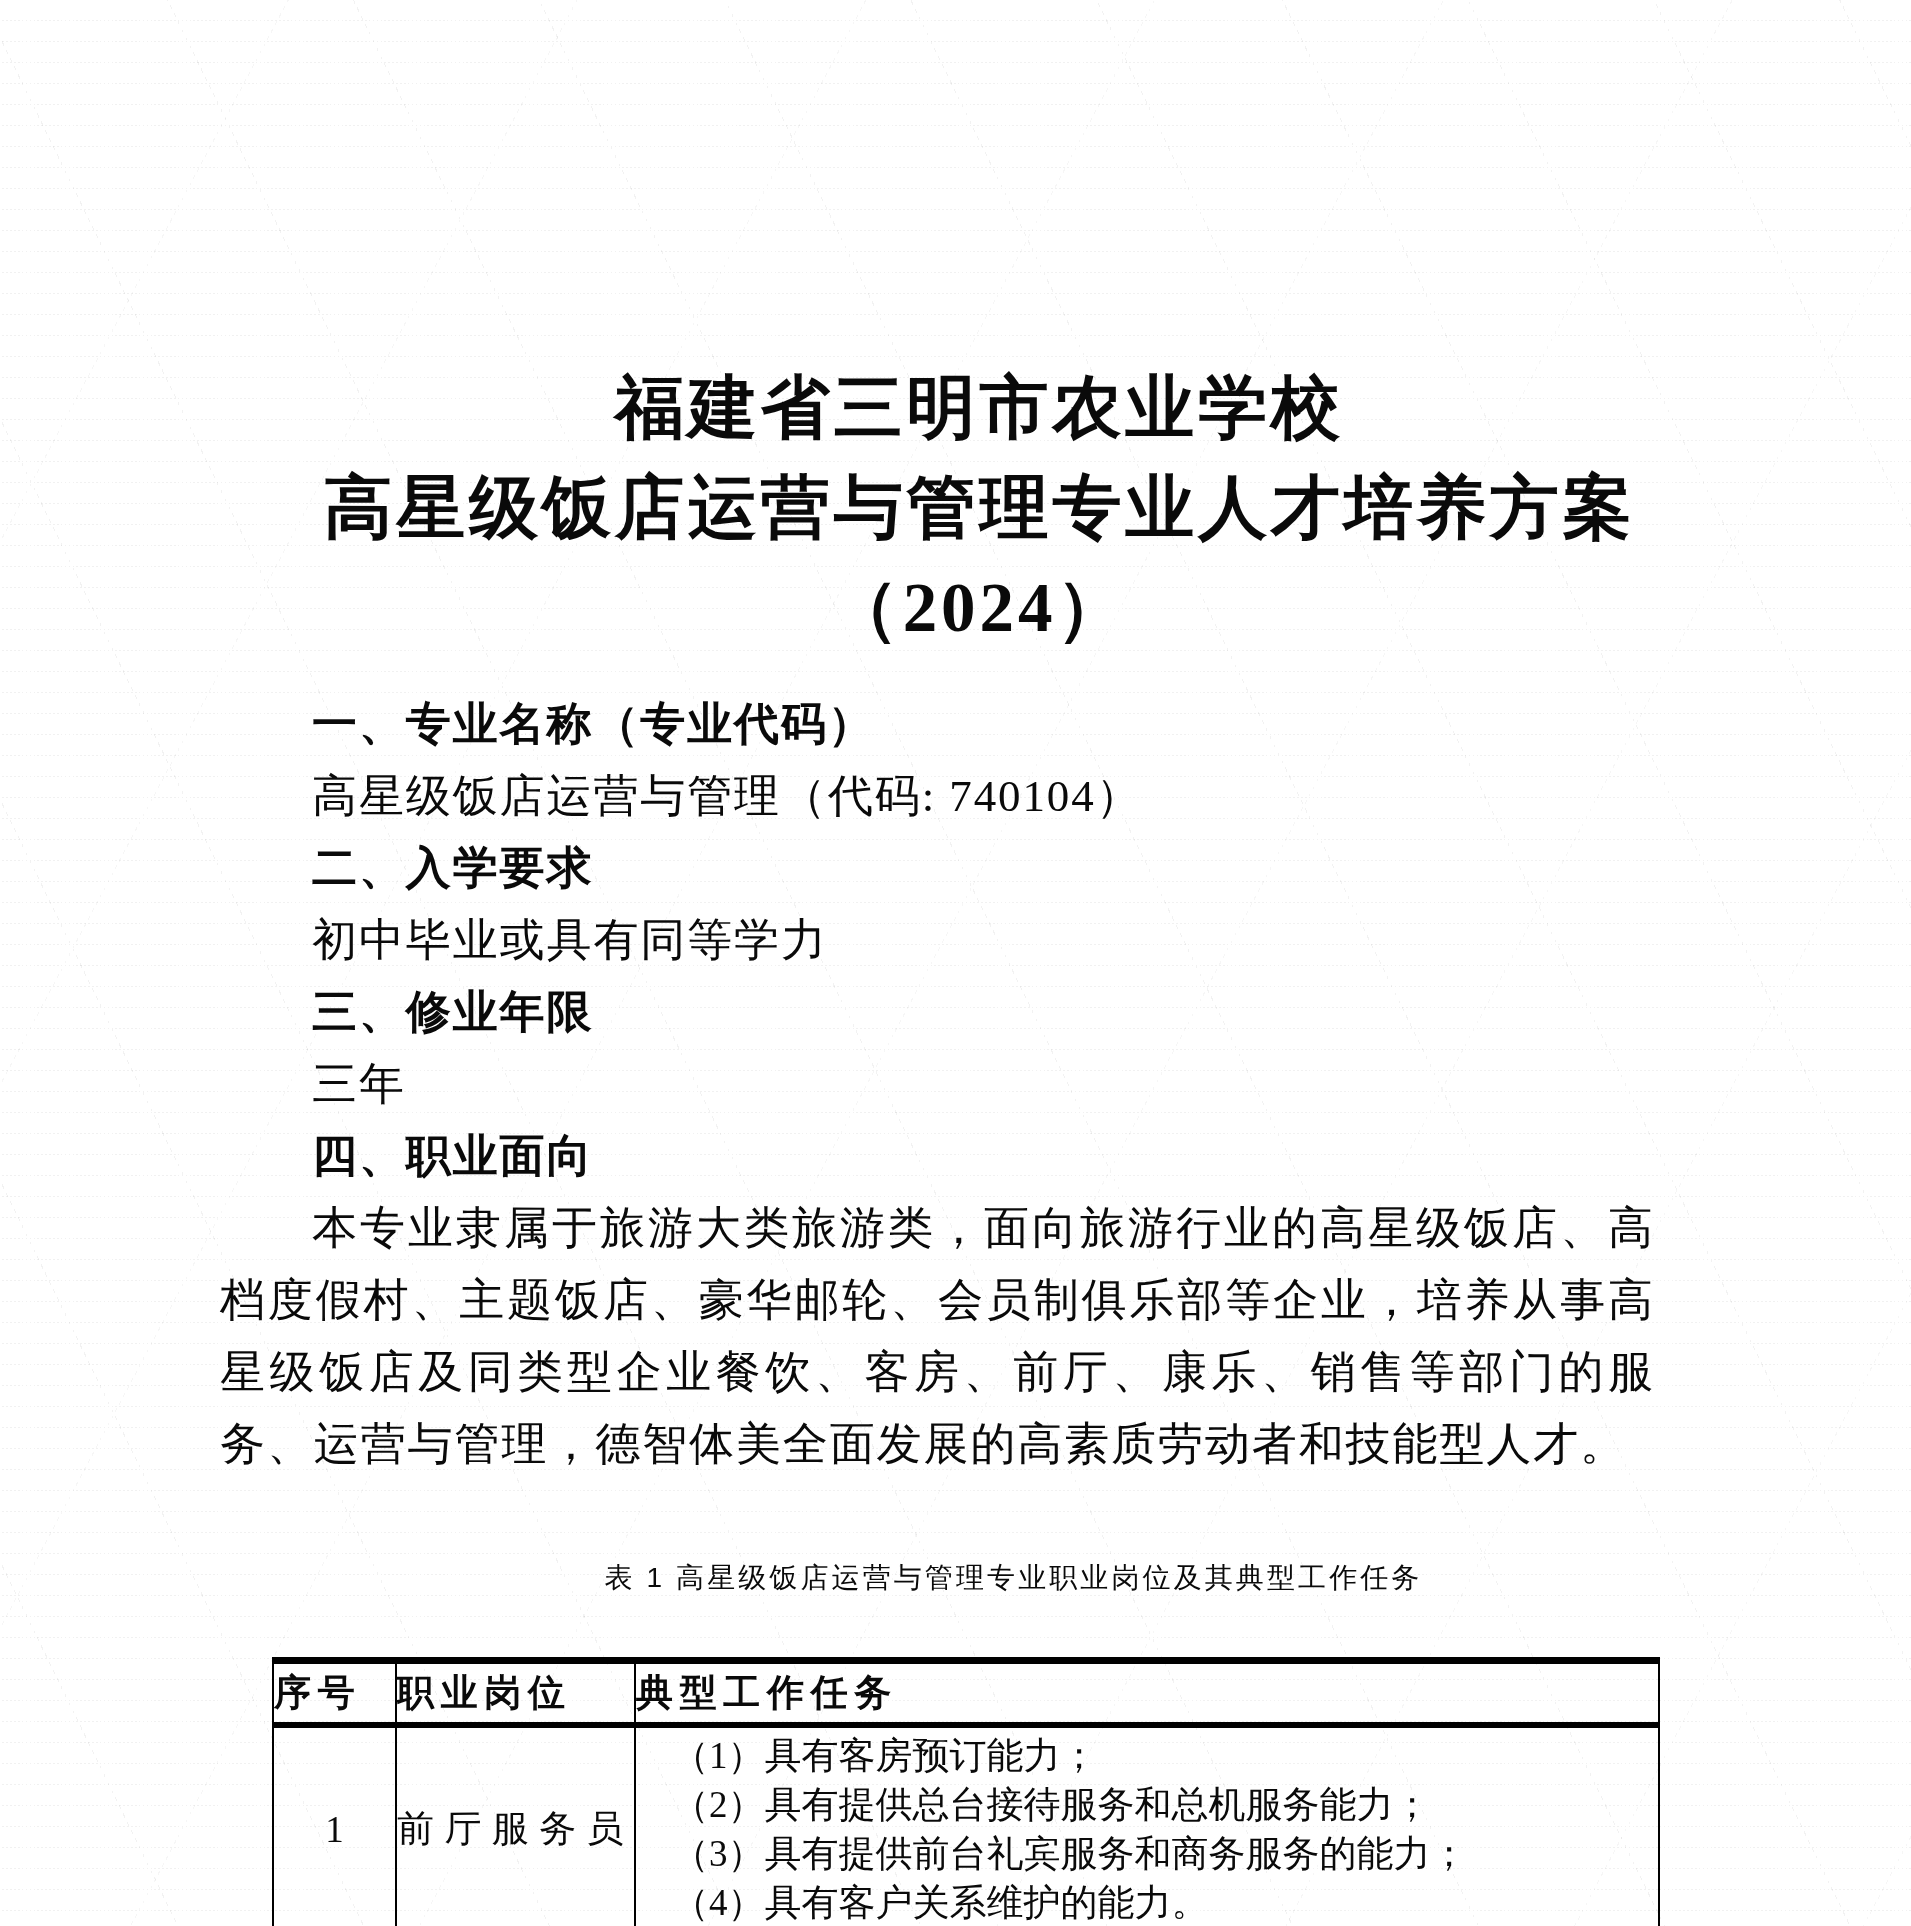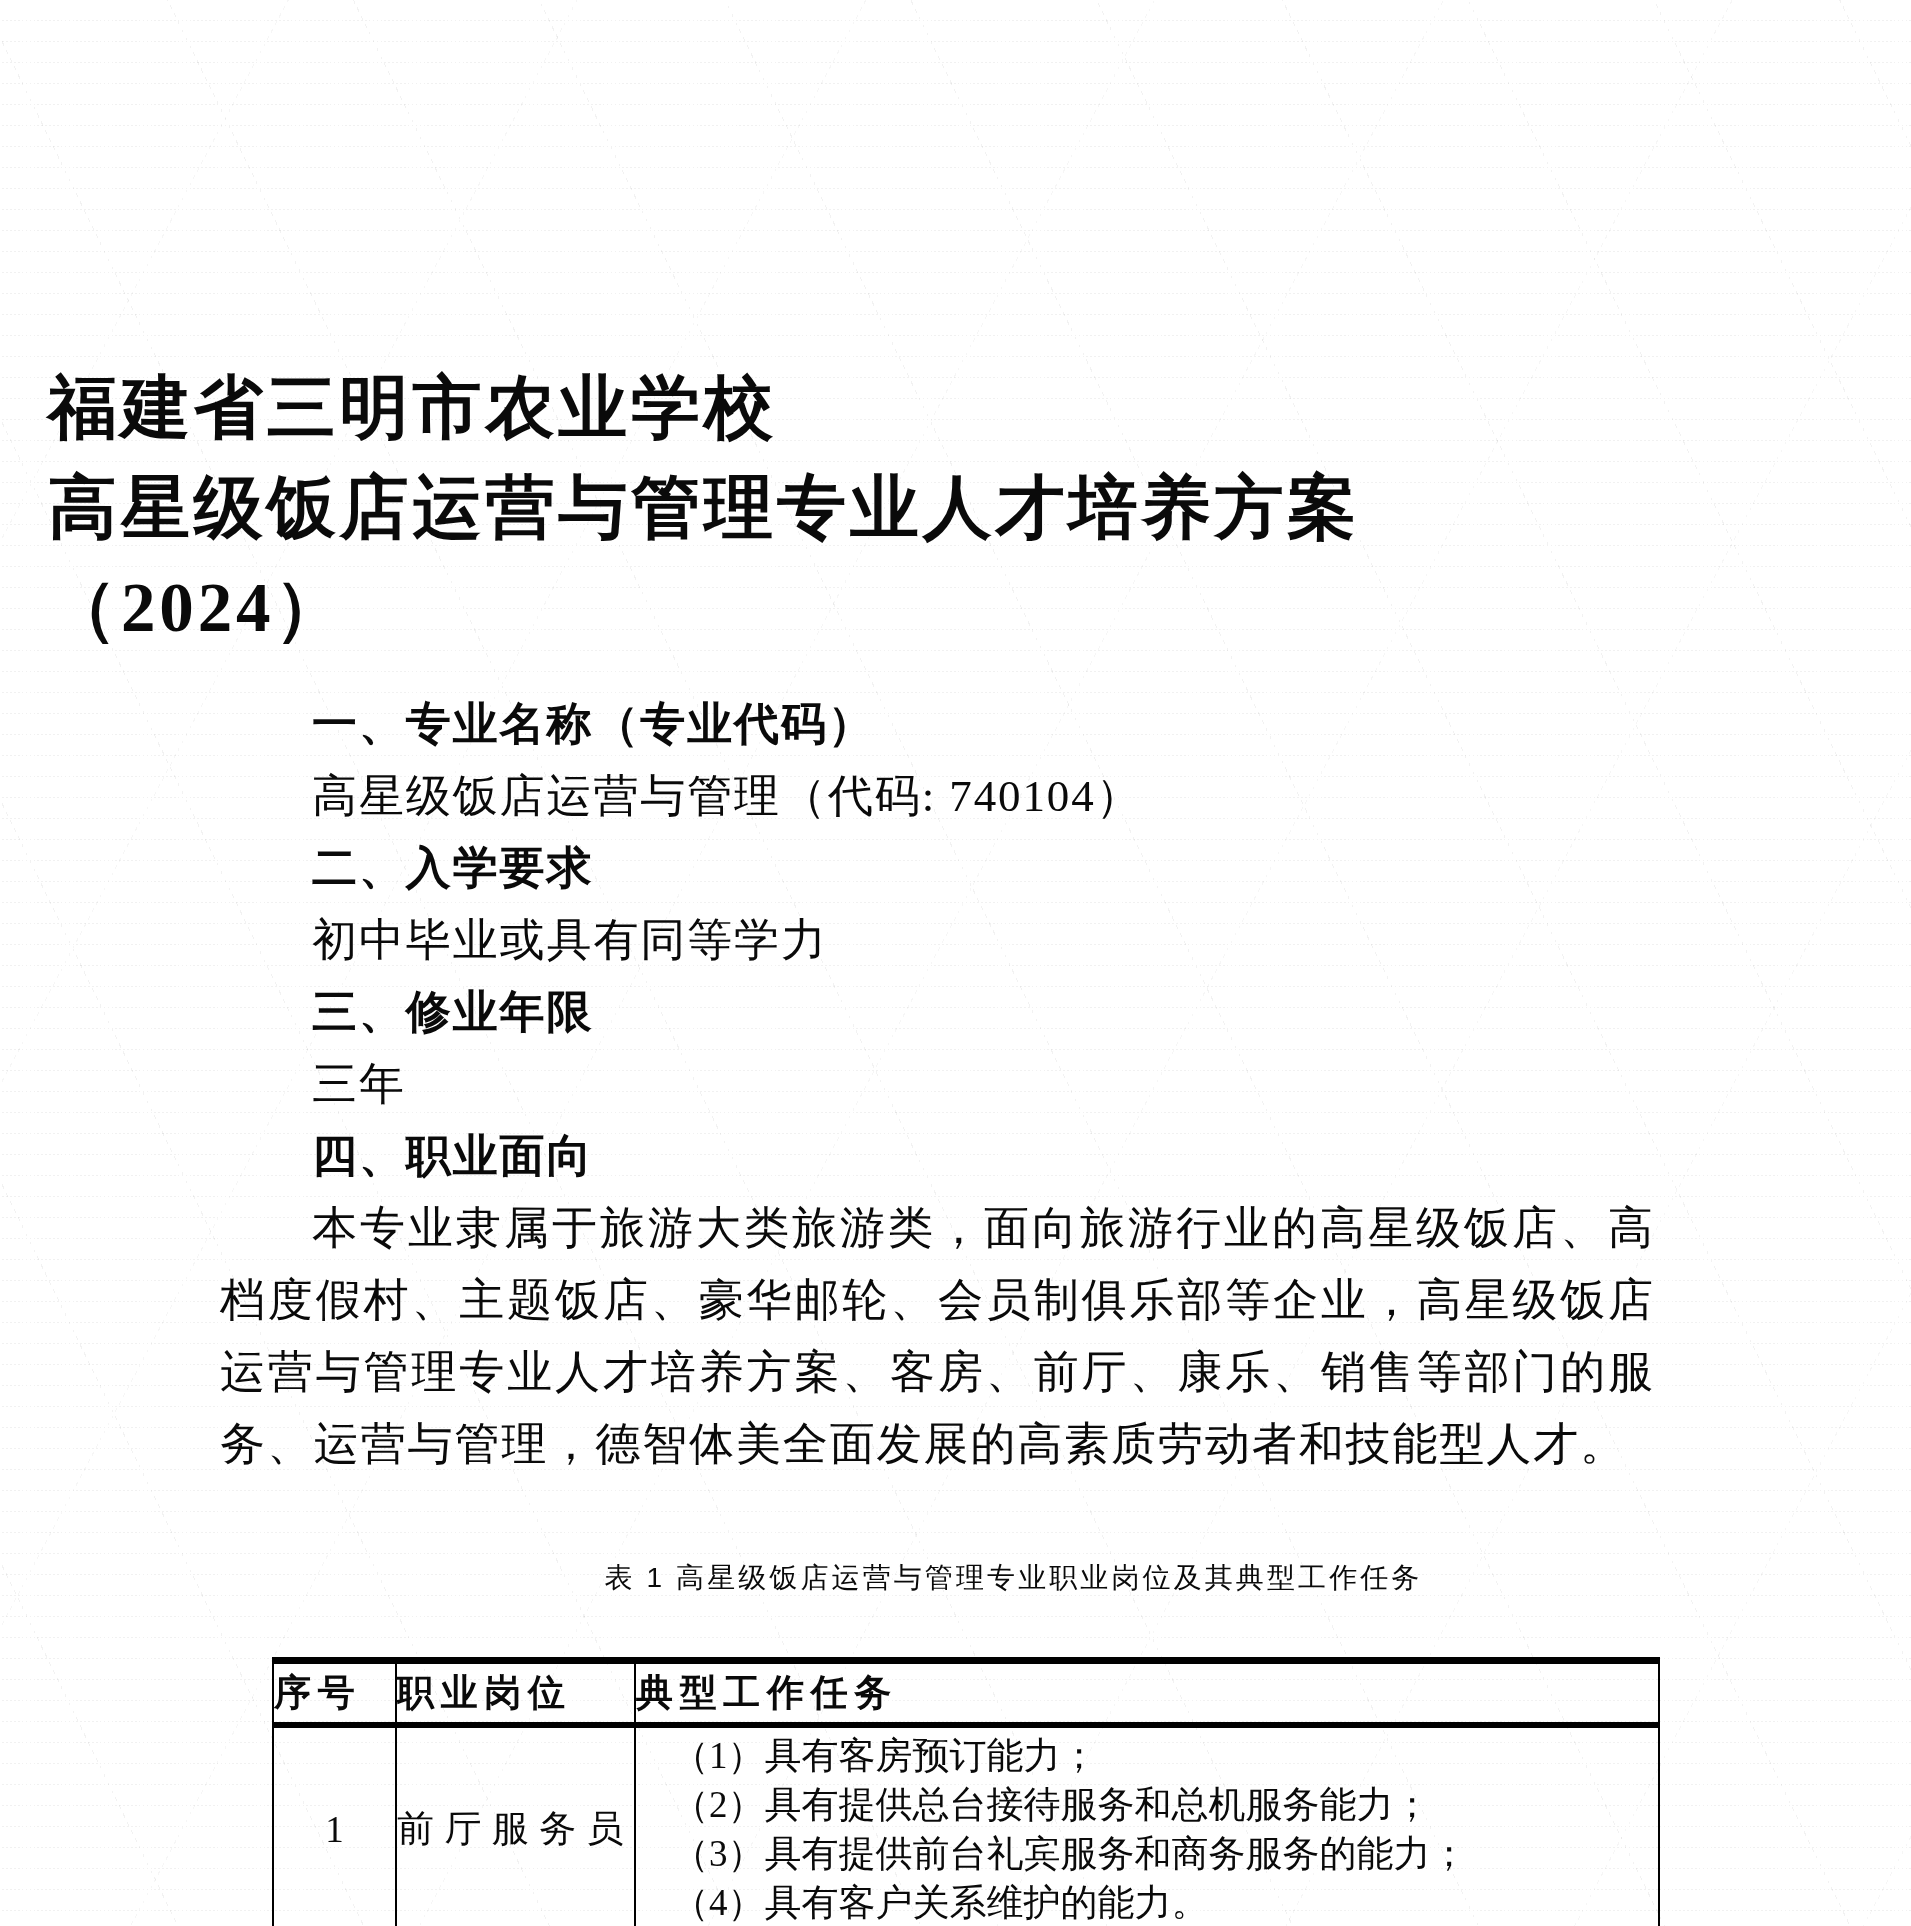--- a/index.html
+++ b/index.html
@@ -15,21 +15,21 @@
       repeating-linear-gradient(180deg, rgba(255,255,255,0) 0 20px, rgba(0,0,0,0.055) 20px 21px),
       repeating-linear-gradient(64deg, rgba(255,255,255,0) 0 166px, rgba(0,0,0,0.05) 166px 167px),
       repeating-linear-gradient(118deg, rgba(255,255,255,0) 0 254px, rgba(0,0,0,0.035) 254px 255px);
     font-family:"Liberation Serif","DejaVu Serif",serif;
     overflow:hidden;
   }
 
   
   .title-block {
     position:absolute; left:0; right:0; top:358px;
-    text-align:left;
+    text-align:center;
     font-family:"Liberation Serif","DejaVu Serif",serif;
     font-weight:bold;
     font-size:69px; line-height:100px; letter-spacing:3.9px;padding-left:48px;
   }
 
   
   .content {
     position:absolute; left:220px; width:1435px; top:688px;
     font-size:45px; line-height:72px; letter-spacing:1.9px;
   }
@@ -95,21 +95,21 @@
   <p class="heading">一、专业名称（专业代码）</p>
   <p class="body-line">高星级饭店运营与管理（代码: 740104）</p>
 
   <p class="heading">二、入学要求</p>
   <p class="body-line">初中毕业或具有同等学力</p>
 
   <p class="heading">三、修业年限</p>
   <p class="body-line">三年</p>
 
   <p class="heading">四、职业面向</p>
-  <p class="para">本专业隶属于旅游大类旅游类，面向旅游行业的高星级饭店、高档度假村、主题饭店、豪华邮轮、会员制俱乐部等企业，高星级饭店运营与管理专业人才培养方案、客房、前厅、康乐、销售等部门的服务、运营与管理，德智体美全面发展的高素质劳动者和技能型人才。</p>
+  <p class="para">本专业隶属于旅游大类旅游类，面向旅游行业的高星级饭店、高档度假村、主题饭店、豪华邮轮、会员制俱乐部等企业，培养从事高星级饭店及同类型企业餐饮、客房、前厅、康乐、销售等部门的服务、运营与管理，德智体美全面发展的高素质劳动者和技能型人才。</p>
 </main>
 
 <div class="table-caption">表 1 高星级饭店运营与管理专业职业岗位及其典型工作任务</div>
 
 <table class="doc-table">
   <colgroup>
     <col style="width:123px">
     <col style="width:239px">
     <col style="width:1024px">
   </colgroup>

